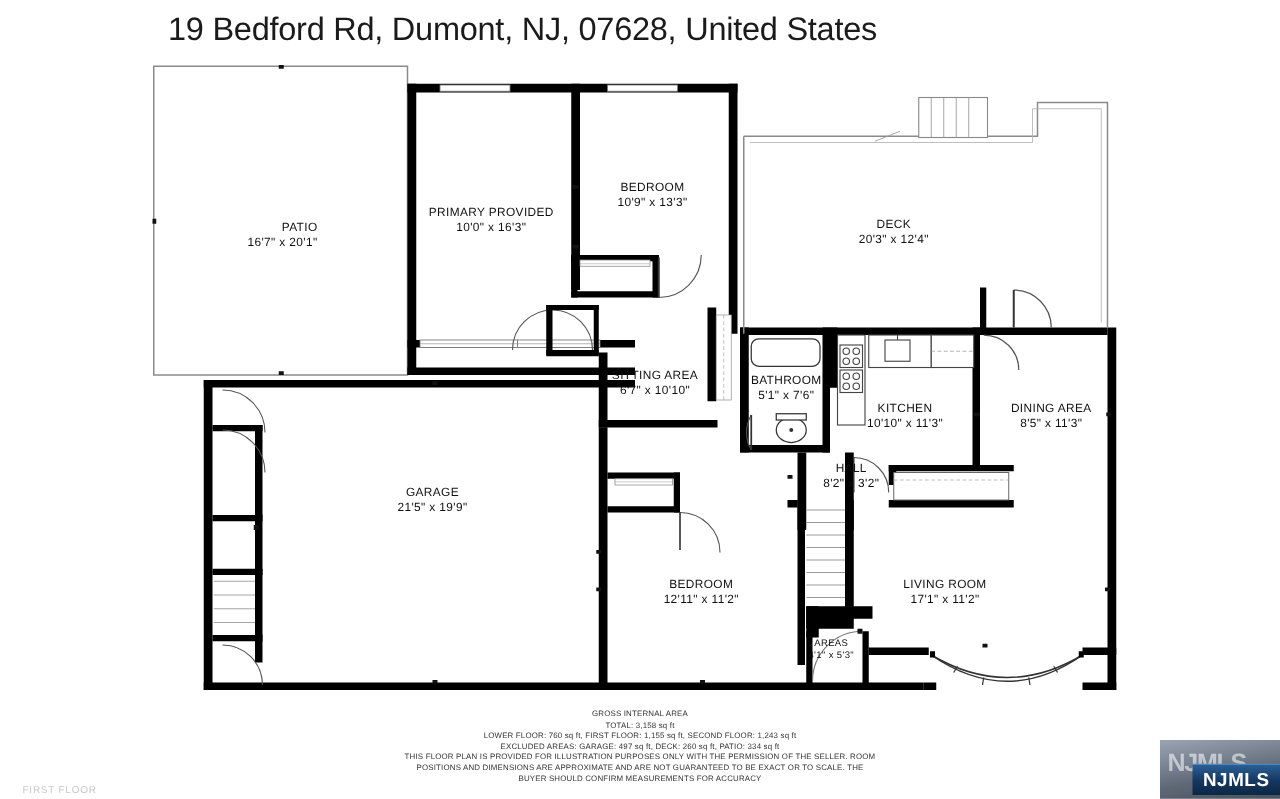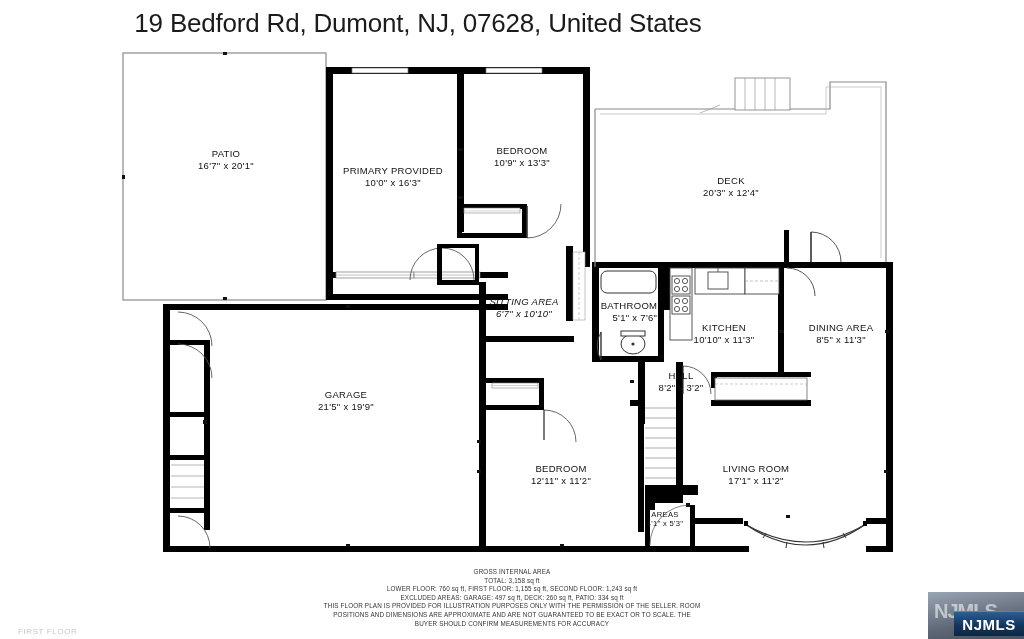--- a/index.html
+++ b/index.html
@@ -389,41 +389,41 @@
     <rect x="477" y="440" width="4" height="3"></rect>
     <rect x="630" y="380" width="4" height="3"></rect>
     <rect x="346" y="544" width="4" height="3"></rect>
     <rect x="346" y="305" width="4" height="3"></rect>
     <rect x="560" y="544" width="4" height="3"></rect>
   </g>
 
 </svg>
 </div>
 
-<div class="room-label" style="left:226px; top:159px;">
+<div class="room-label" style="left:226px; top:188px;text-align:right;">
   <span class="rl-name">PATIO</span>
   <span class="rl-dims">16'7" x 20'1"</span>
 </div>
 <div class="room-label" style="left:393px; top:176px;">
   <span class="rl-name">PRIMARY PROVIDED</span>
   <span class="rl-dims">10'0" x 16'3"</span>
 </div>
 <div class="room-label" style="left:522px; top:156px;">
   <span class="rl-name">BEDROOM</span>
   <span class="rl-dims">10'9" x 13'3"</span>
 </div>
-<div class="room-label" style="left:715px; top:186px;margin-left:16px;">
+<div class="room-label" style="left:715px; top:186px;">
   <span class="rl-name">DECK</span>
   <span class="rl-dims">20'3" x 12'4"</span>
 </div>
-<div class="room-label" style="left:524px; top:307px;font-style:italic;">
+<div class="room-label" style="left:524px; top:307px;">
   <span class="rl-name">SITTING AREA</span>
   <span class="rl-dims">6'7" x 10'10"</span>
 </div>
-<div class="room-label" style="left:629px; top:311px;text-align:right;">
+<div class="room-label" style="left:629px; top:311px;">
   <span class="rl-name">BATHROOM</span>
   <span class="rl-dims">5'1" x 7'6"</span>
 </div>
 <div class="room-label" style="left:724px; top:333px;">
   <span class="rl-name">KITCHEN</span>
   <span class="rl-dims">10'10" x 11'3"</span>
 </div>
 <div class="room-label" style="left:841px; top:333px;">
   <span class="rl-name">DINING AREA</span>
   <span class="rl-dims">8'5" x 11'3"</span>

